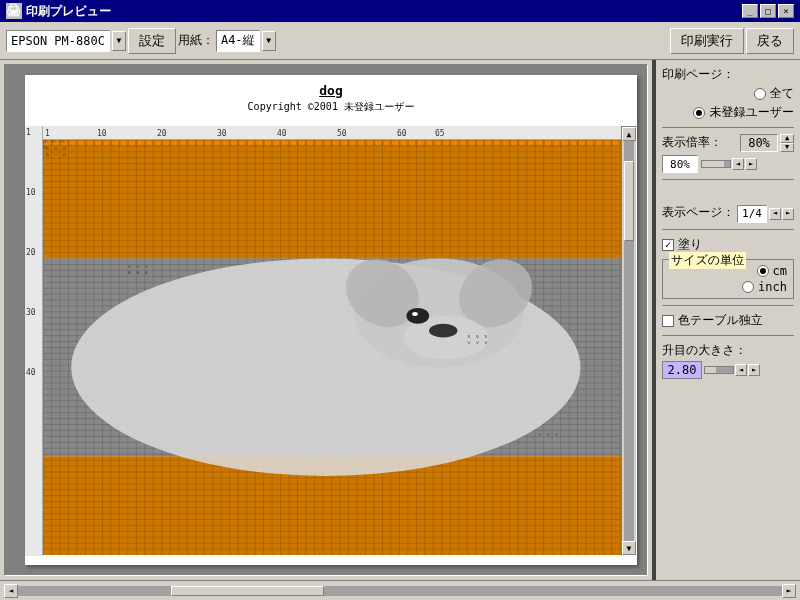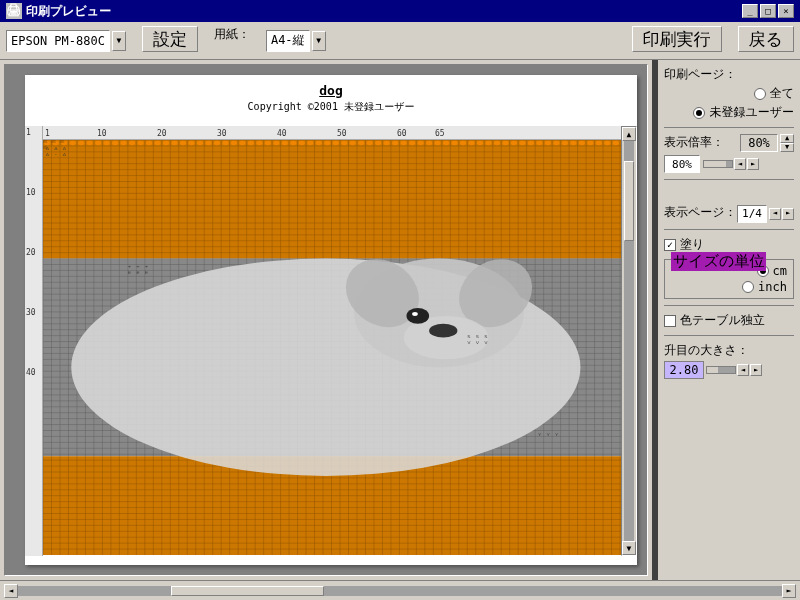--- a/index.html
+++ b/index.html
@@ -51,21 +51,22 @@
       font-size: 9px;
       cursor: pointer;
       color: black;
     }
 
     
     .toolbar {
       background: #d4d0c8;
       padding: 4px 6px;
       display: flex;
-      gap: 16px;
+      align-items: center;
+      gap: 2px;
       border-bottom: 1px solid #808080;
       height: 38px;
     }
     .toolbar-select {
       display: flex;
       align-items: center;
       gap: 2px;
     }
     .select-box {
       background: white;
@@ -94,21 +95,21 @@
       font-size: 12px;
     }
     .toolbar-spacer {
       flex: 1;
     }
     .toolbar-btn {
       background: #d4d0c8;
       border: 1px solid;
       border-color: #ffffff #808080 #808080 #ffffff;
       padding: 3px 10px;
-      font-size: 17px;
+      font-size: 13px;
       cursor: pointer;
       height: 26px;
       display: flex;
       align-items: center;
     }
 
     
     .main-content {
       display: flex;
       height: calc(600px - 22px - 38px - 20px);
@@ -146,21 +147,21 @@
       text-align: center;
       font-size: 10px;
       margin-bottom: 12px;
     }
 
     
     .right-panel {
       width: 148px;
       background: #d4d0c8;
       padding: 6px;
-      border-left: 6px solid #404040;
+      border-left: 4px solid #404040;
       display: flex;
       flex-direction: column;
       gap: 4px;
       flex-shrink: 0;
     }
     .panel-section-title {
       font-size: 12px;
       margin-bottom: 2px;
     }
     .radio-group {
@@ -275,23 +276,23 @@
     .group-box {
       border: 1px solid #808080;
       padding: 4px 6px 4px 6px;
       margin-top: 2px;
       position: relative;
     }
     .group-box-title {
       position: absolute;
       top: -8px;
       left: 6px;
-      background: #a21caf;
+      background: #fef9c3;
       padding: 0 2px;
-      font-size: 15px;
+      font-size: 12px;
     }
 
     
     .bottom-bar {
       height: 20px;
       background: #d4d0c8;
       border-top: 1px solid #808080;
       display: flex;
       align-items: center;
       padding: 0 4px;

